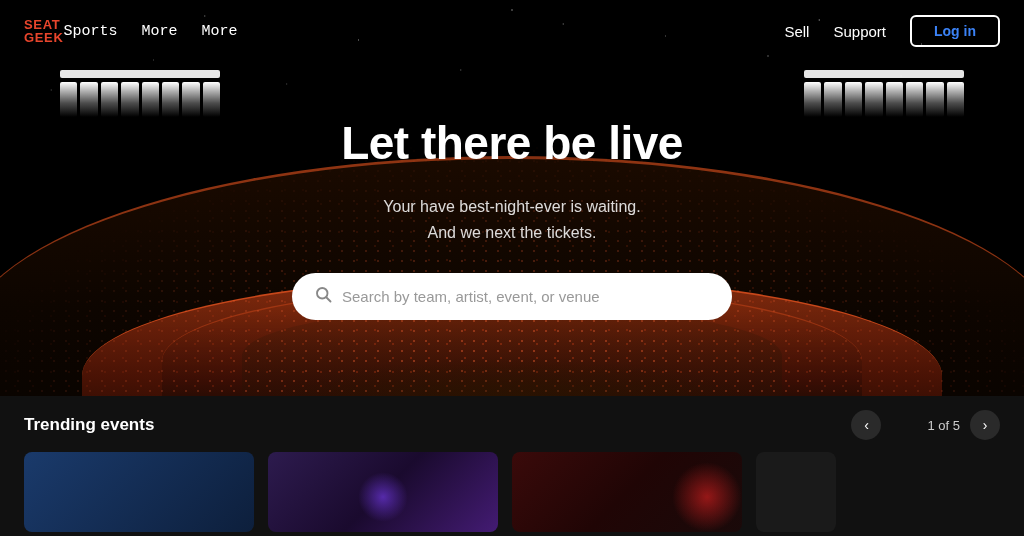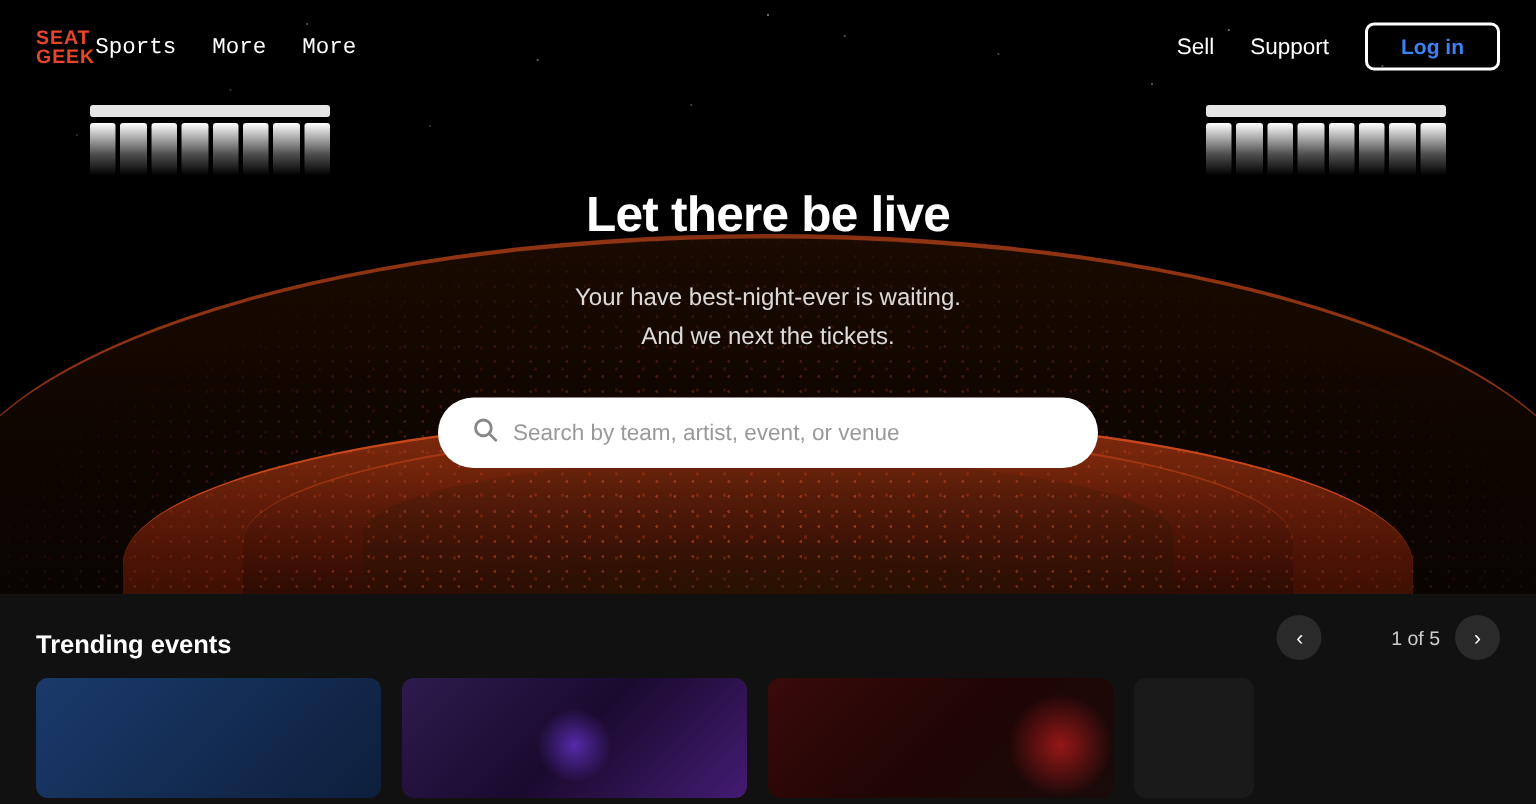--- a/index.html
+++ b/index.html
@@ -244,21 +244,21 @@
     }
 
     
     .hero-content {
       position: relative;
       z-index: 5;
       text-align: center;
       margin-top: -20px;
     }
     .hero-title {
-      font-size: 33px;
+      font-size: 46px;
       font-weight: 800;
       color: #fff;
       margin-bottom: 24px;
       letter-spacing: -0.5px;
     }
     .hero-subtitle {
       font-size: 16px;
       color: rgba(255,255,255,0.85);
       line-height: 1.6;
       margin-bottom: 28px;
@@ -294,21 +294,21 @@
     
     .trending-section {
       position: absolute;
       bottom: 0; left: 0; right: 0;
       height: 140px;
       background: #111;
       padding: 14px 24px;
     }
     .trending-header {
       display: flex;
-      align-items: flex-end;
+      align-items: center;
       justify-content: space-between;
       margin-bottom: 12px;
     }
     .trending-title {
       font-size: 17px;
       font-weight: 700;
       color: #fff;
     }
     .pagination {
       display: flex;

